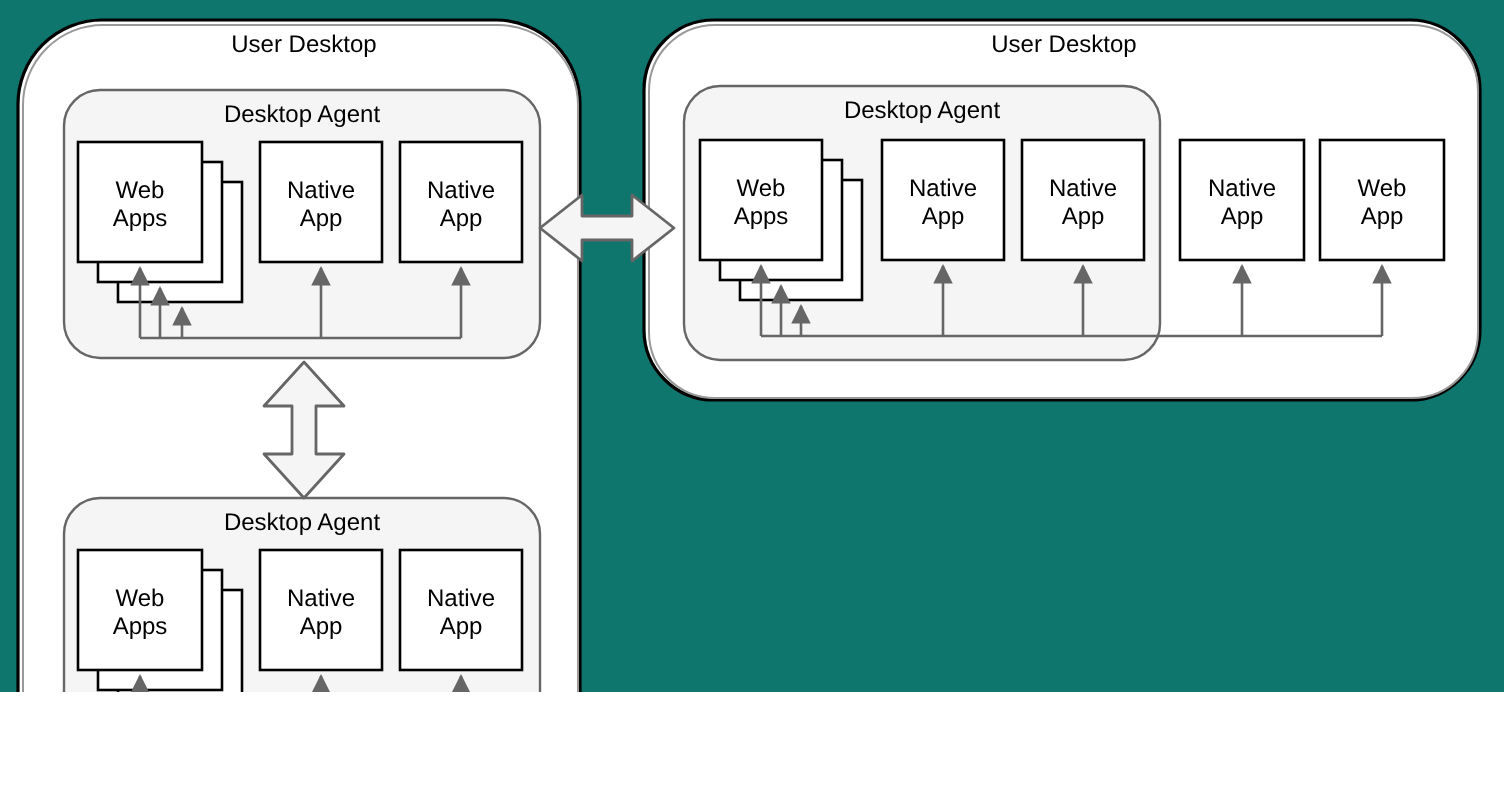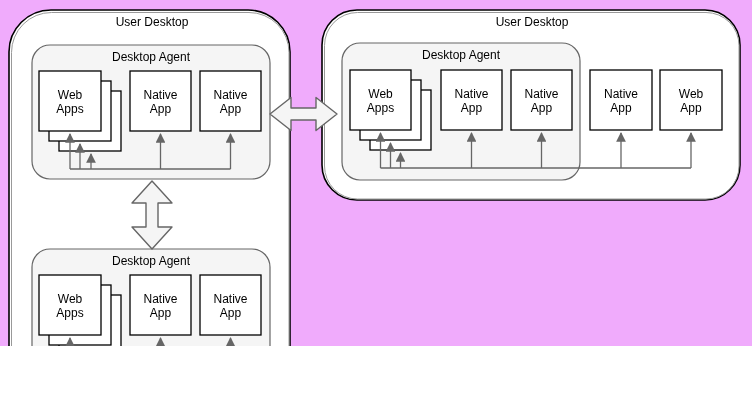--- a/index.html
+++ b/index.html
@@ -1,16 +1,16 @@
 <!DOCTYPE html>
 <html><head>
 <meta charset="utf-8">
 <style>
   html,body{margin:0;padding:0;background:#ffffff;}
-  #stage{position:relative;width:752px;height:346px;background:#f0abfc;overflow:hidden;}
+  #stage{position:relative;width:752px;height:346px;background:#0f766e;overflow:hidden;}
   svg{display:block;}
   text{font-family:"Liberation Sans","DejaVu Sans",sans-serif;font-size:12px;fill:#000000;}
   .desktop-main{fill:#ffffff;stroke:#000000;stroke-width:1.6;}
   .desktop-echo{fill:none;stroke:#999999;stroke-width:1;}
   .agent-box{fill:#f5f5f5;stroke:#666666;stroke-width:1.2;}
   .app-box{fill:#ffffff;stroke:#000000;stroke-width:1.3;}
   .bus{fill:none;stroke:#666666;stroke-width:1.3;}
   .conn{fill:none;stroke:#666666;stroke-width:1.3;}
   .sync-arrow{fill:#f5f5f5;stroke:#666666;stroke-width:1.4;stroke-linejoin:round;}
   .lbl{text-anchor:middle;}

